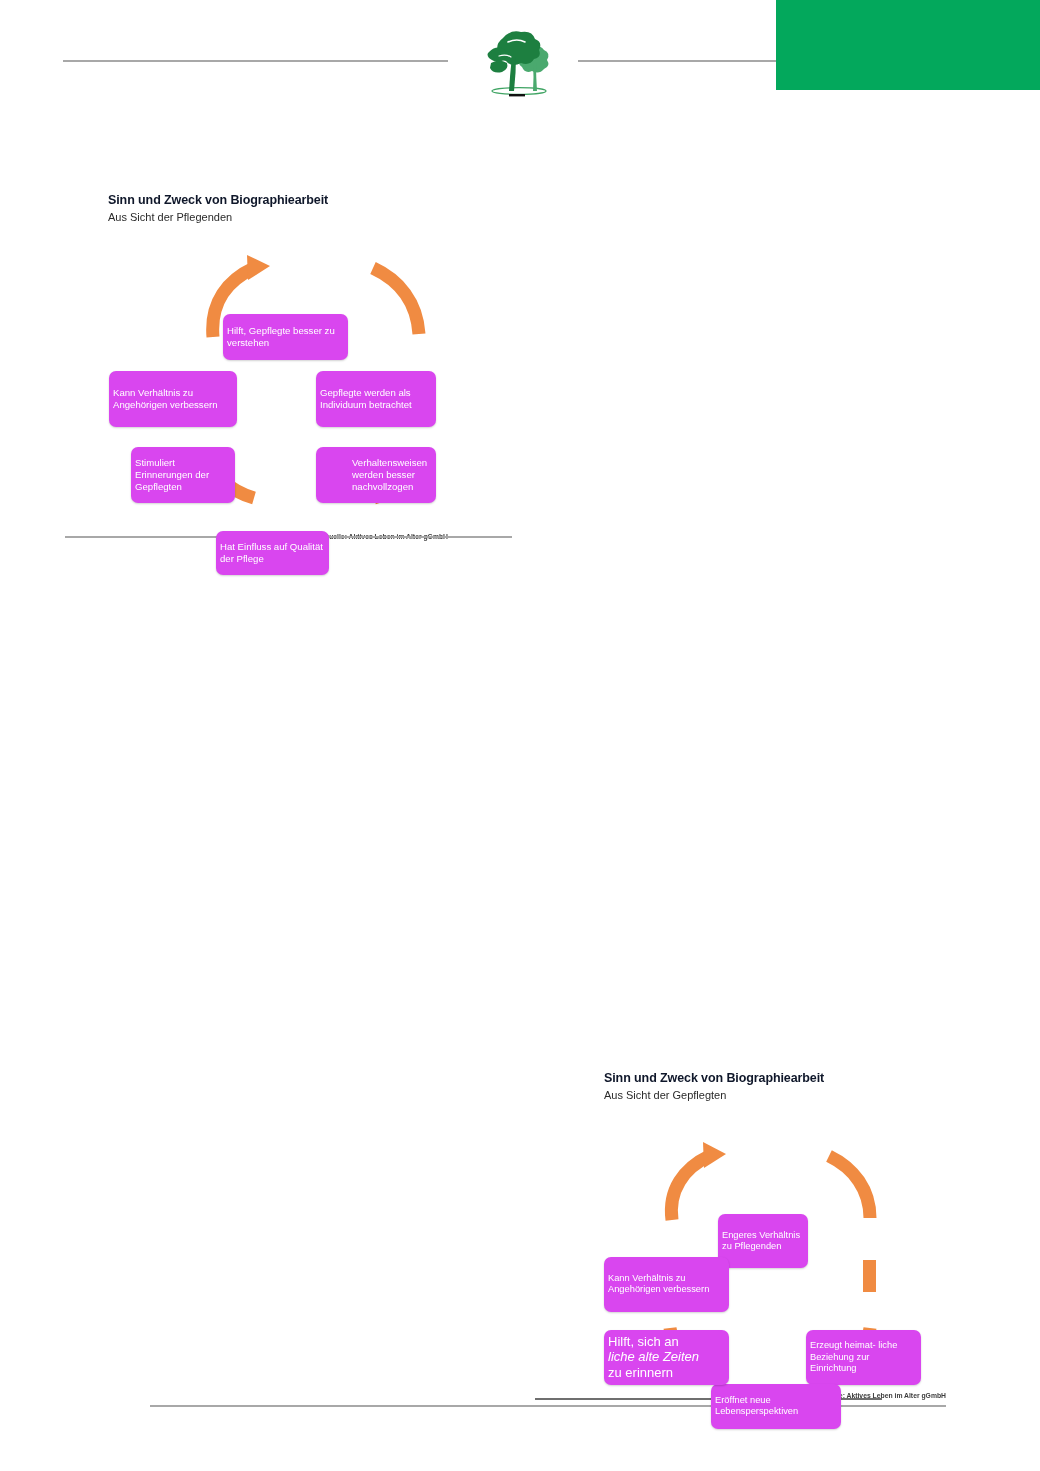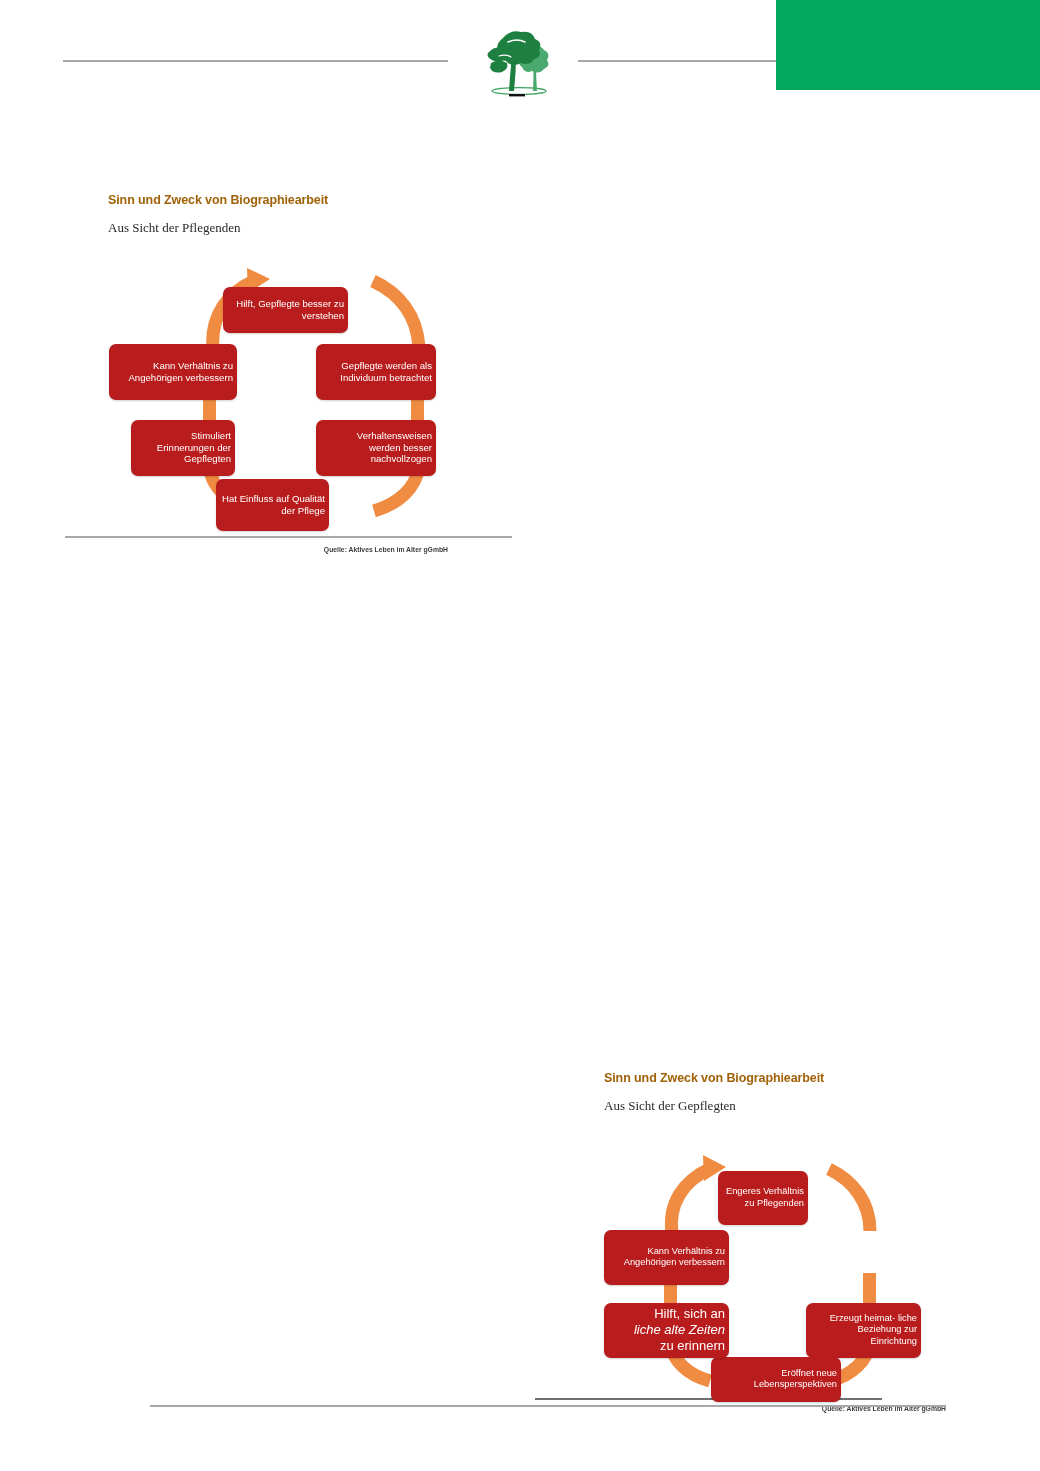--- a/index.html
+++ b/index.html
@@ -46,60 +46,60 @@
     height: 82px;
   }
 
   
   .figure {
     position: absolute;
   }
   .fig-title {
     font-size: 12.5px;
     font-weight: bold;
-    color: #a16207;
+    color: #0f172a;
     letter-spacing: -0.1px;
     white-space: nowrap;
     line-height: 1.25;
   }
   .fig-subtitle {
-    font-size: 13px;
+    font-size: 11px;
     font-weight: normal;
     color: #2a2a2a;
     white-space: nowrap;
     line-height: 1.3;
-    margin-top: 11px;
-    font-family: Liberation Serif, serif;
+    margin-top: 1px;
   }
   .fig-canvas {
     position: relative;
   }
   .fig-source {
     font-size: 6.8px;
     font-weight: bold;
     color: #3c3c3c;
     text-align: right;
     white-space: nowrap;
   }
 
   
   .node {
     position: absolute;
     box-sizing: border-box;
-    background: #b91c1c;
+    background: #d946ef;
     border-radius: 7px;
     color: #ffffff;
     display: flex;
     align-items: center;
     justify-content: center;
-    text-align: right;
+    text-align: left;
     padding: 3px 4px;
     line-height: 1.22;
     box-shadow: 0 1px 2px rgba(0,0,0,0.18);
     z-index: 5;
+    margin-top: 40px;
   }
   .node span { display: block; width: 100%; }
   .node i { font-style: italic; }
 
   
   .fig-arrows {
     position: absolute;
     left: 0;
     top: 0;
     z-index: 1;
@@ -171,21 +171,21 @@
       </div>
 
       <div class="node" style="left:208px; top:101px; width:120px; height:56px; font-size:9.6px;">
         <span>Gepflegte werden als Individuum betrachtet</span>
       </div>
 
       <div class="node" style="left:208px; top:177px; width:120px; height:56px; font-size:9.6px;padding-left:36px;">
         <span>Verhaltensweisen werden besser nachvollzogen</span>
       </div>
 
-      <div class="node" style="left:108px; top:236px; width:113px; height:52px; font-size:9.6px;">
+      <div class="node" style="left:108px; top:261px; width:113px; height:44px; font-size:9.6px;">
         <span>Hat Einfluss auf Qualität der Pflege</span>
       </div>
 
       <div class="node" style="left:23px; top:177px; width:104px; height:56px; font-size:9.6px;">
         <span>Stimuliert Erinnerungen der Gepflegten</span>
       </div>
 
       <div class="node" style="left:1px; top:101px; width:128px; height:56px; font-size:9.6px;">
         <span>Kann Verhältnis zu Angehörigen verbessern</span>
       </div>
@@ -212,21 +212,21 @@
 
         <rect x="259" y="150" width="13" height="32" fill="#f08b42"></rect>
 
         <path d="M266 218 C 264 238, 248 252, 226 258" fill="none" stroke="#f08b42" stroke-width="13"></path>
 
         <path d="M106 258 C 84 252, 68 238, 66 218" fill="none" stroke="#f08b42" stroke-width="13"></path>
 
         <rect x="60" y="150" width="13" height="32" fill="#f08b42"></rect>
       </svg>
 
-      <div class="node" style="left:114px; top:48px; width:90px; height:54px; font-size:9.3px;">
+      <div class="node" style="left:114px; top:64px; width:90px; height:54px; font-size:9.3px;">
         <span>Engeres Verhältnis zu Pflegenden</span>
       </div>
 
 
       <div class="node" style="left:202px; top:180px; width:115px; height:55px; font-size:9.3px;">
         <span>Erzeugt heimat- liche Beziehung zur Einrichtung</span>
       </div>
 
       <div class="node" style="left:107px; top:234px; width:130px; height:45px; font-size:9.3px;">
         <span>Eröffnet neue Lebensperspektiven</span>

